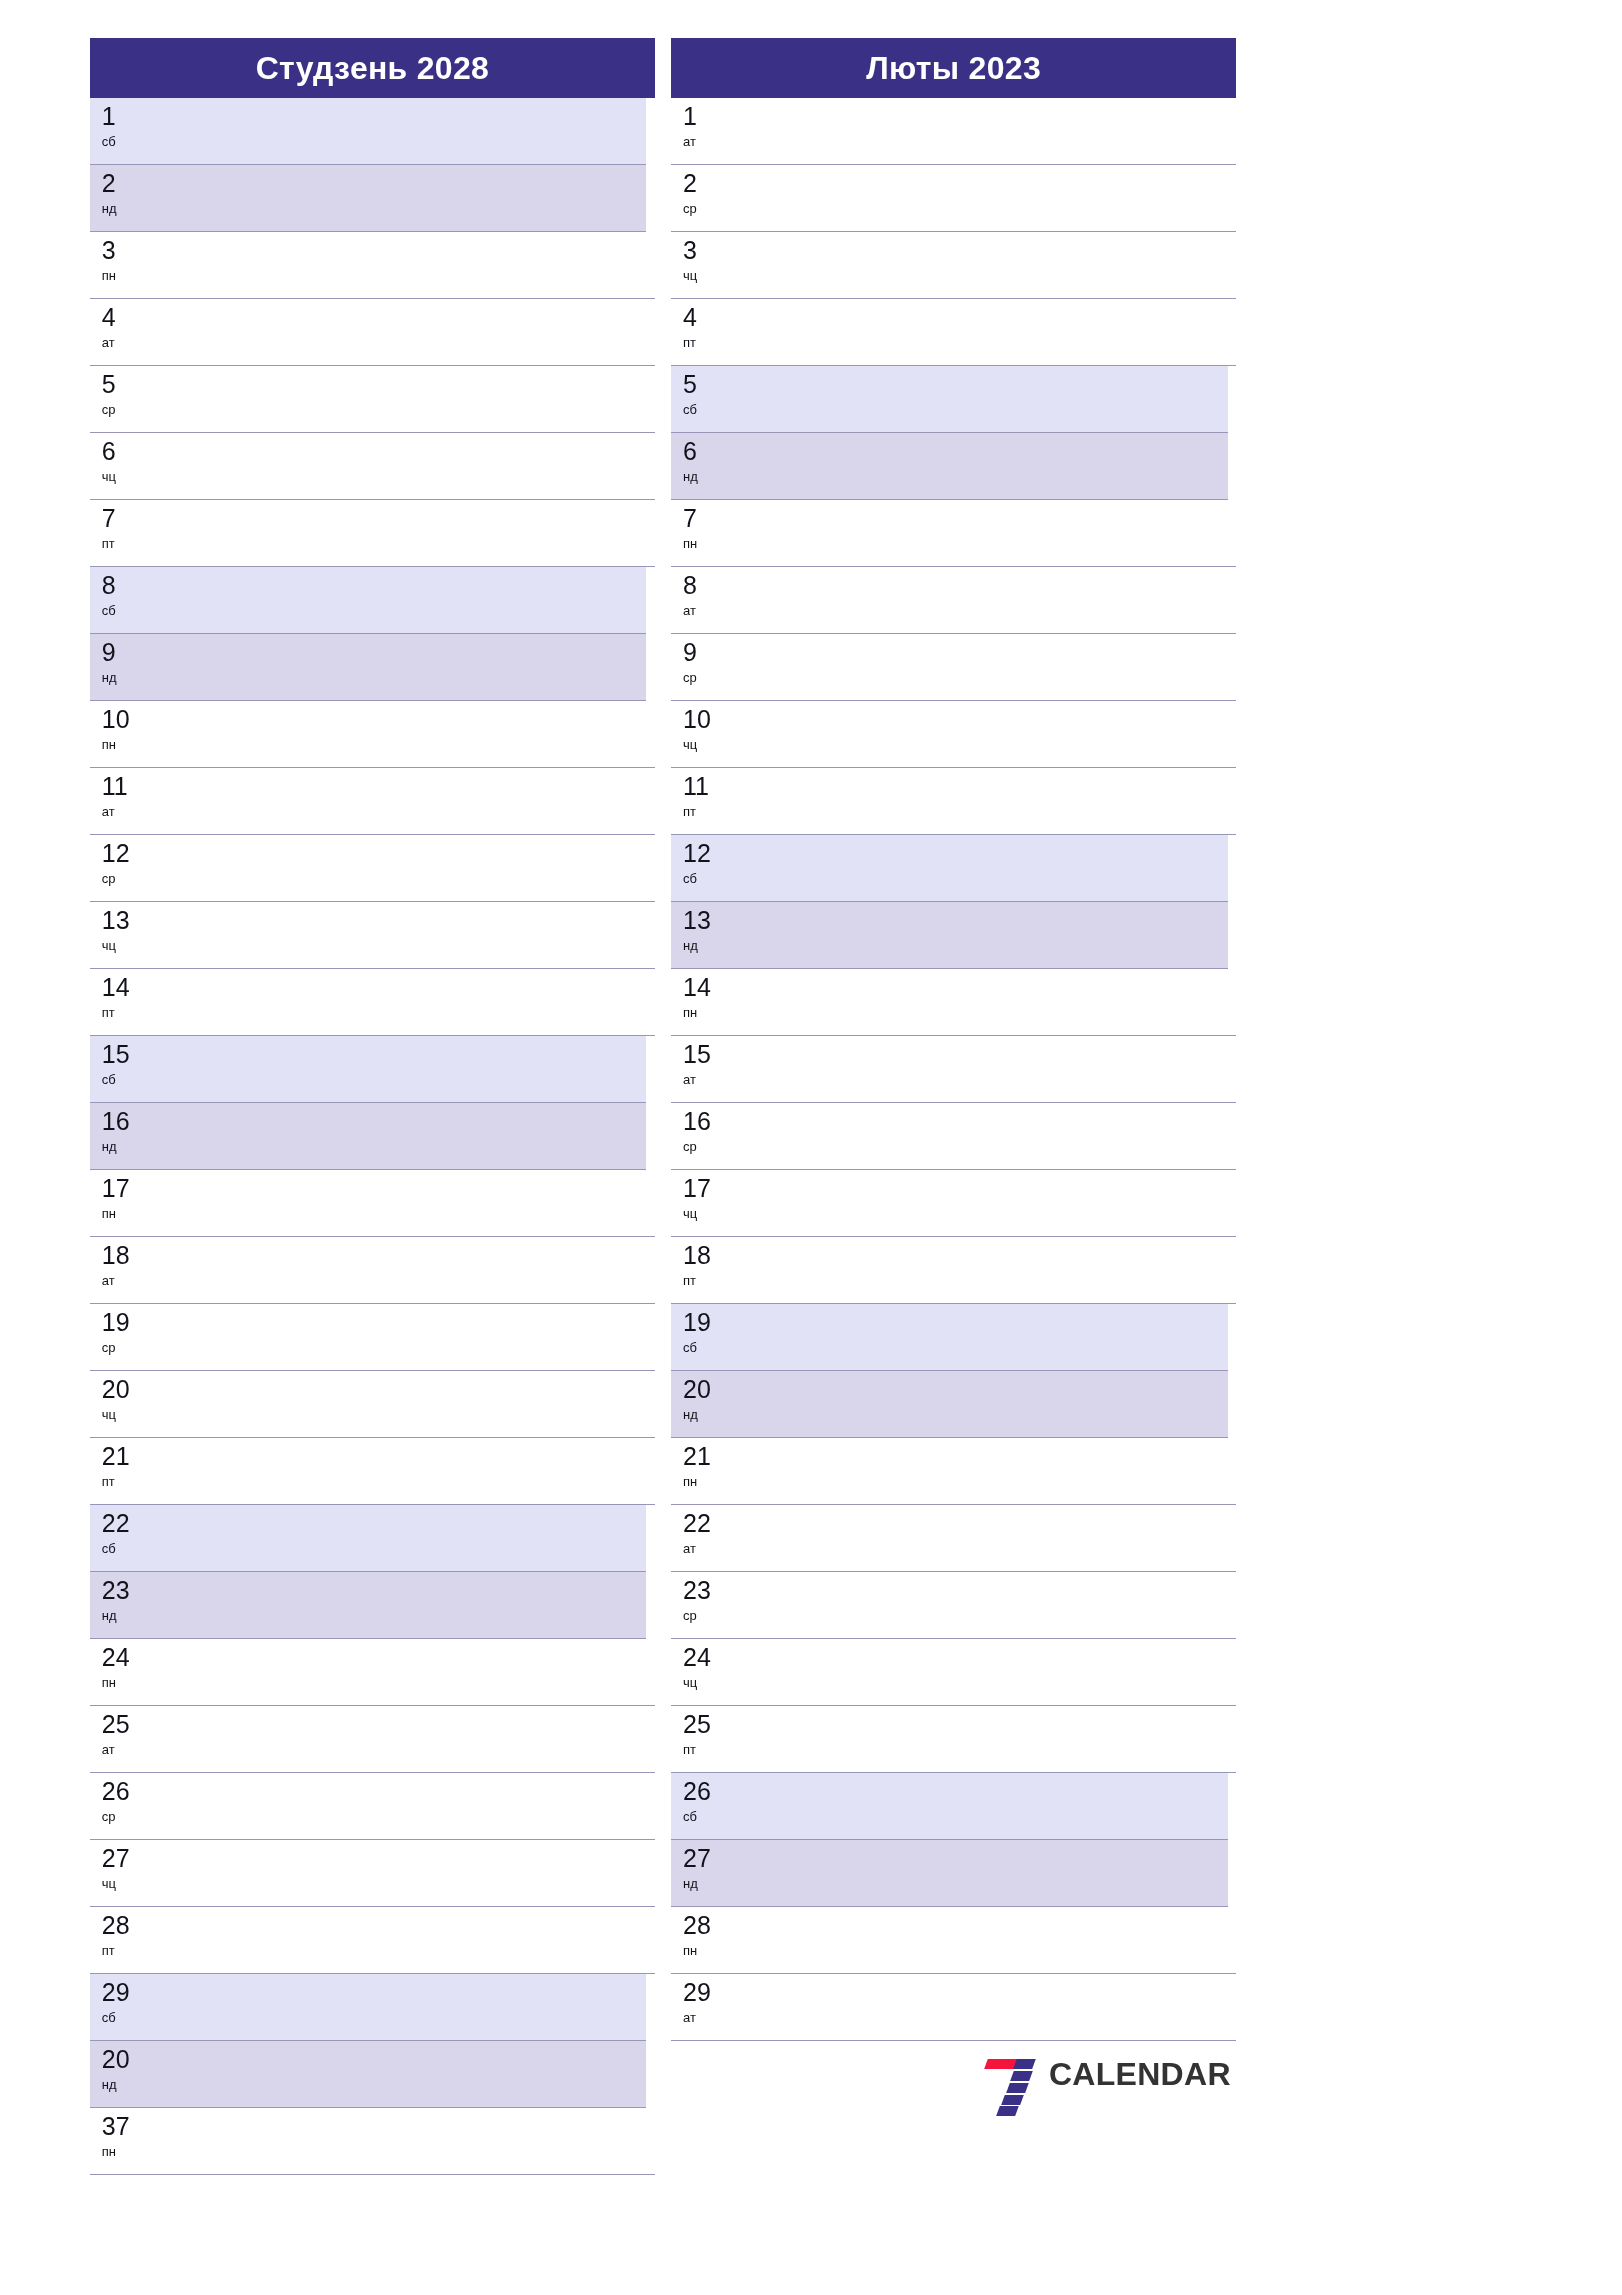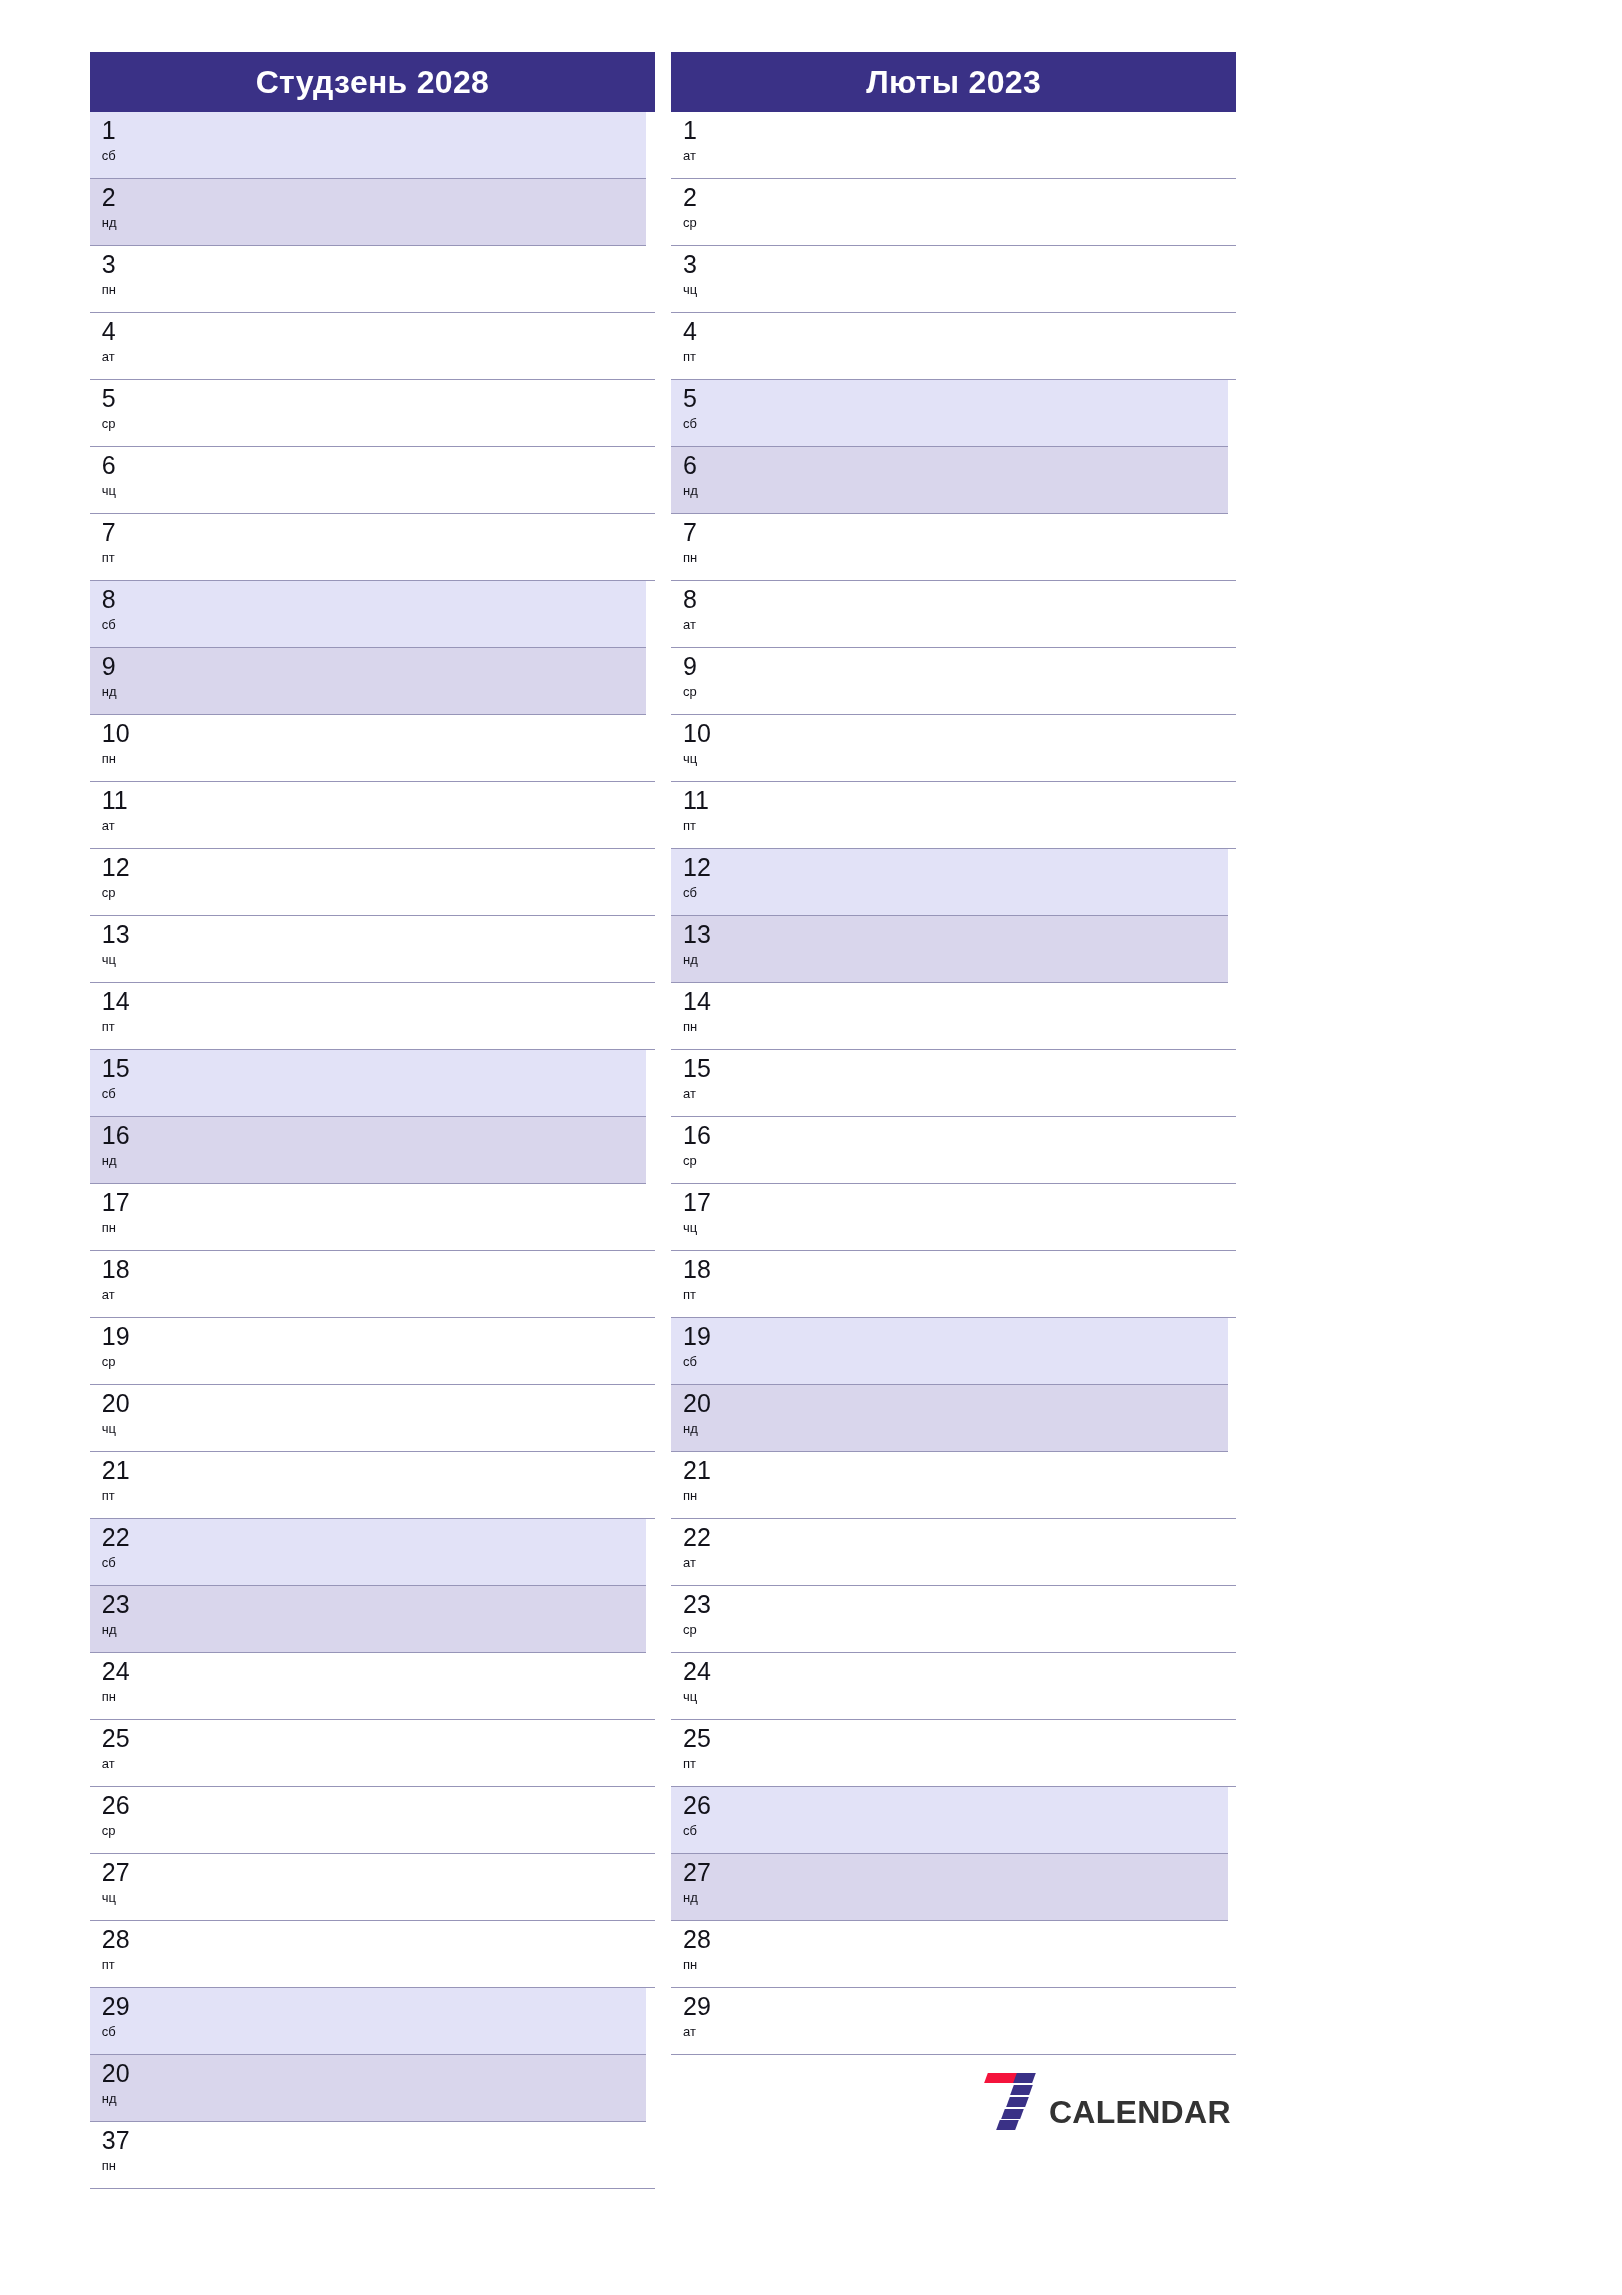--- a/index.html
+++ b/index.html
@@ -13,21 +13,21 @@
     height: 2295px;
     font-family: "Liberation Sans", "DejaVu Sans", sans-serif;
     -webkit-font-smoothing: antialiased;
   }
 
   .page {
     position: relative;
     width: 1326px;
     height: 2295px;
     box-sizing: border-box;
-    padding: 52px 90px 0 90px;
+    padding: 38px 90px 0 90px;
     background: #ffffff;
   }
 
   .planner {
     display: flex;
     flex-direction: row;
     align-items: flex-start;
     gap: 16.4px;
     width: 100%;
   }
@@ -104,21 +104,21 @@
     text-transform: lowercase;
   }
 
   
   .brand {
     position: absolute;
     right: 5.2px;
     bottom: -73px;
     display: flex;
     flex-direction: row;
-    align-items: flex-end;
+    align-items: flex-start;
     gap: 11.8px;
   }
   .brand-mark {
     position: relative;
     width: 51px;
     height: 56px;
     flex: 0 0 auto;
   }
   .brand-mark span {
     position: absolute;

